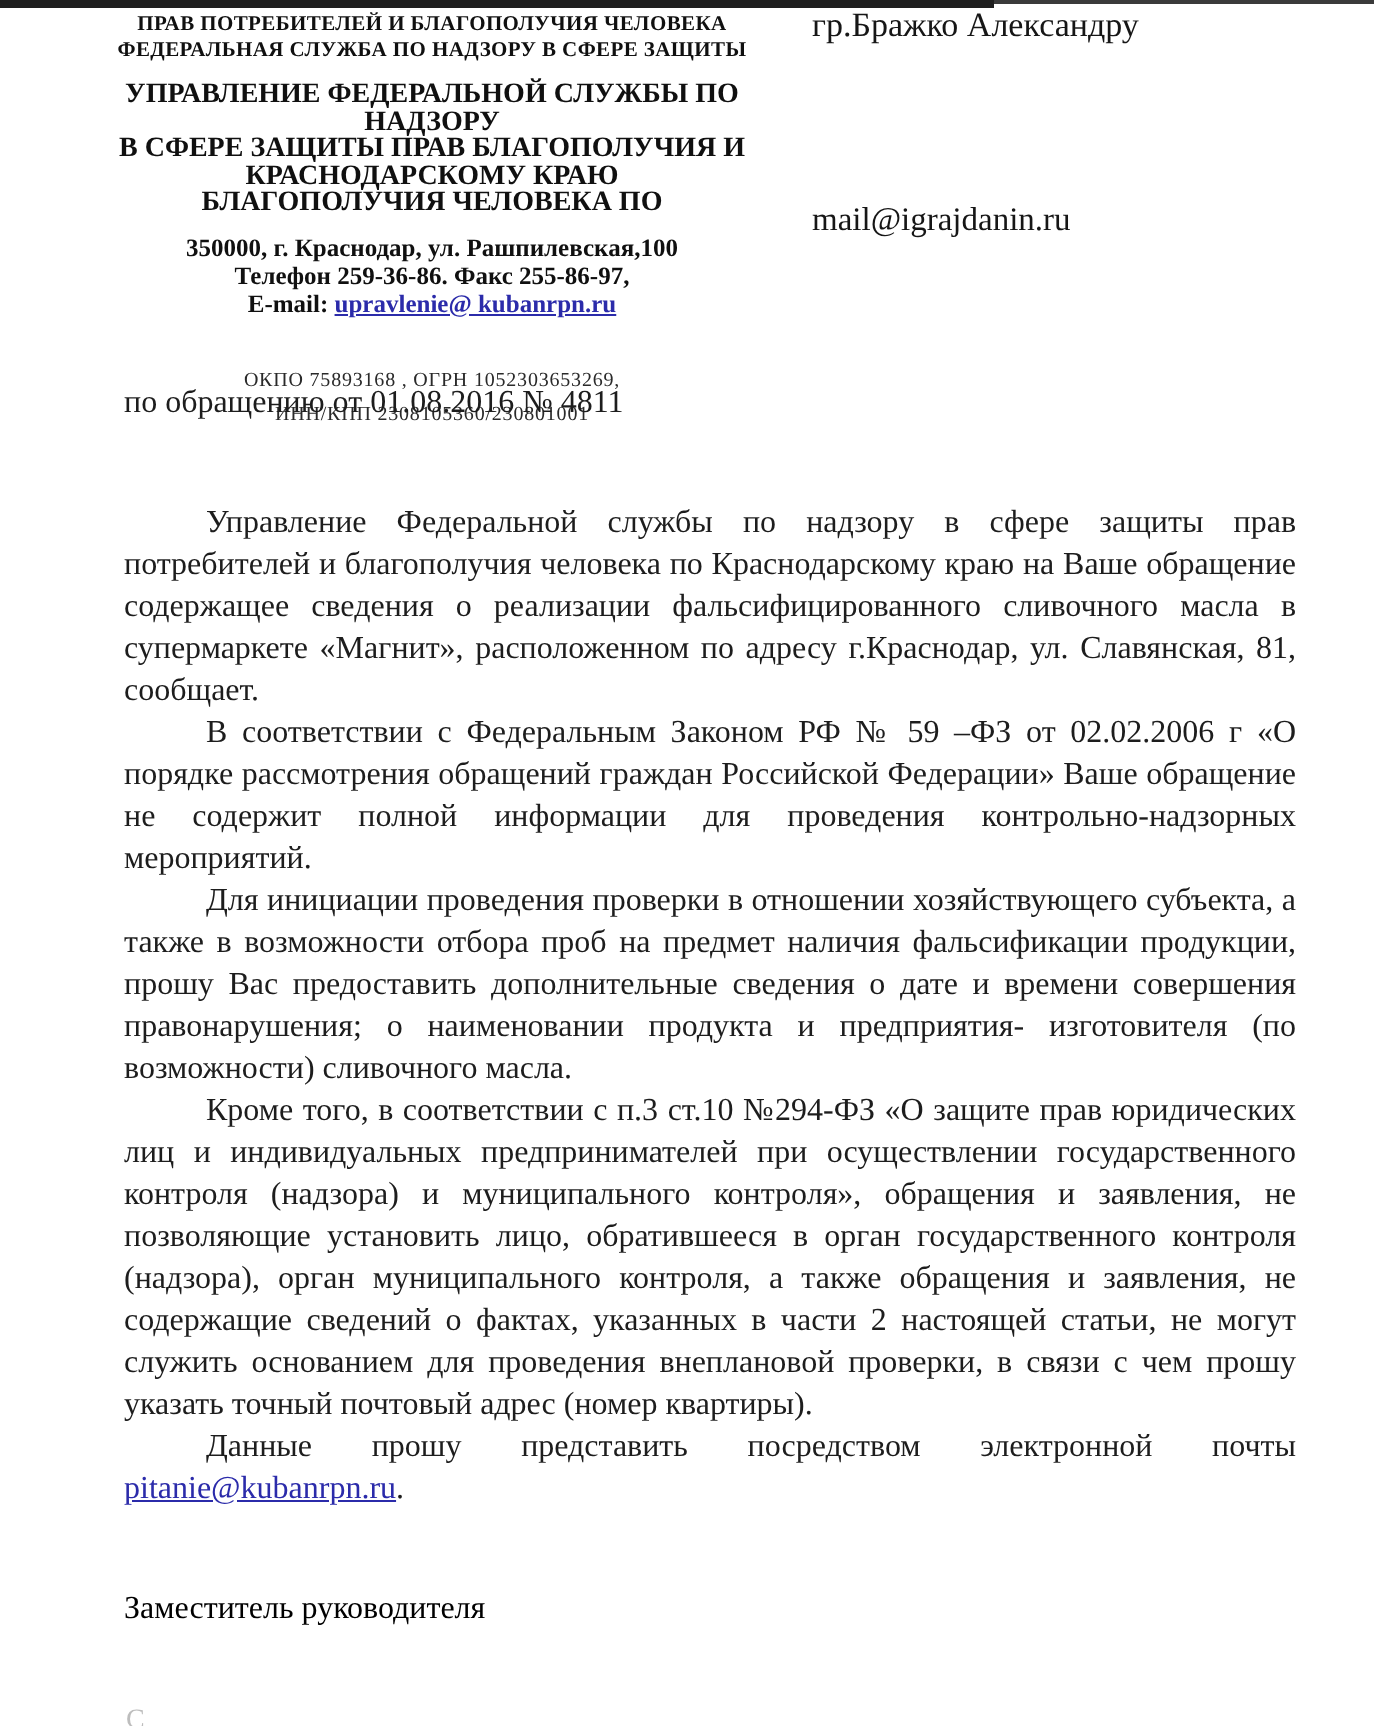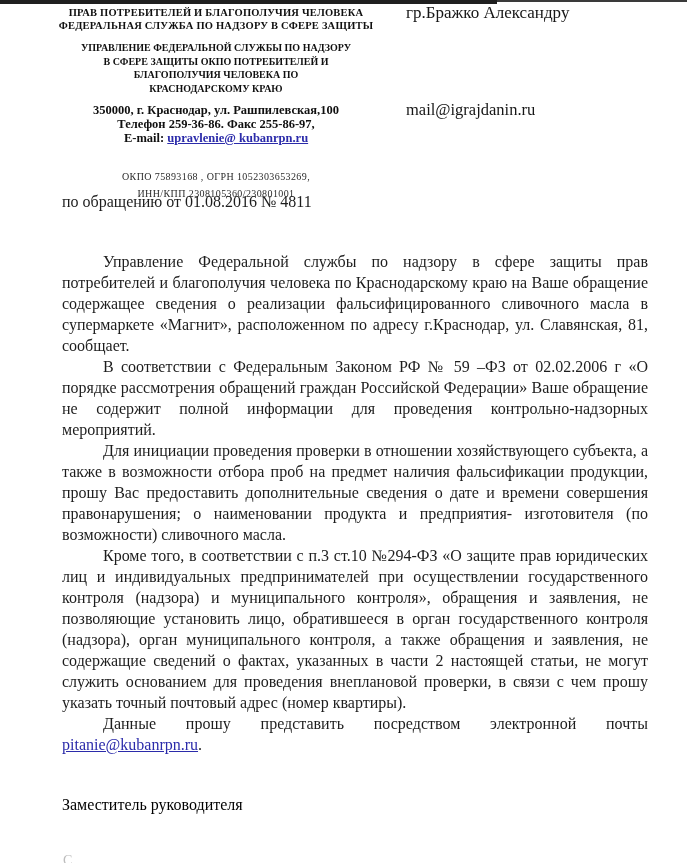--- a/index.html
+++ b/index.html
@@ -14,21 +14,21 @@
   
   .top-edge-thin{position:absolute;top:0;left:0;width:687px;height:2px;background:#3a3a3a;}
   .top-edge-thick{position:absolute;top:0;left:0;width:497px;height:4px;background:#1f1f1f;}
 
   
   .letterhead{
     position:absolute;left:30px;top:7px;width:372px;
     text-align:center;color:#101010;
   }
   .lh-agency{font-size:10.5px;font-weight:bold;line-height:12.5px;letter-spacing:.2px;}
-  .lh-dept{font-size:10px;font-weight:bold;line-height:13.5px;margin-top:9px;}
+  .lh-dept{font-size:14px;font-weight:bold;line-height:13.5px;margin-top:9px;}
   .lh-contact{font-size:12.5px;font-weight:bold;line-height:14px;}
   .lh-contact.first{margin-top:8px;}
   .lh-small{font-size:10px;font-weight:normal;line-height:17px;letter-spacing:.4px;color:#2a2a2a;}
   .lh-small.first{margin-top:23px;}
   a.doc-link{color:#2b2baa;text-decoration:underline;}
   .lh-contact a.doc-link{font-weight:bold;}
 
   
   .addressee-name{position:absolute;left:406px;top:3px;font-size:17px;color:#161616;}
   .addressee-email{position:absolute;left:406px;top:100px;font-size:16.5px;color:#161616;}
@@ -56,23 +56,23 @@
 
 <div class="page">
 
   <div class="top-edge-thin"></div>
   <div class="top-edge-thick"></div>
 
   <div class="letterhead">
     <div class="lh-agency">ПРАВ ПОТРЕБИТЕЛЕЙ И БЛАГОПОЛУЧИЯ ЧЕЛОВЕКА</div>
     <div class="lh-agency">ФЕДЕРАЛЬНАЯ СЛУЖБА ПО НАДЗОРУ В СФЕРЕ ЗАЩИТЫ</div>
     <div class="lh-dept">УПРАВЛЕНИЕ ФЕДЕРАЛЬНОЙ СЛУЖБЫ  ПО НАДЗОРУ</div>
-    <div class="lh-dept" style="margin-top:0">В СФЕРЕ  ЗАЩИТЫ ОКПО ПОТРЕБИТЕЛЕЙ И</div>
+    <div class="lh-dept" style="margin-top:0">В СФЕРЕ  ЗАЩИТЫ ПРАВ БЛАГОПОЛУЧИЯ И</div>
+    <div class="lh-dept" style="margin-top:0">КРАСНОДАРСКОМУ КРАЮ</div>
     <div class="lh-dept" style="margin-top:0">БЛАГОПОЛУЧИЯ ЧЕЛОВЕКА ПО</div>
-    <div class="lh-dept" style="margin-top:0">КРАСНОДАРСКОМУ КРАЮ</div>
     <div class="lh-contact first">350000, г. Краснодар, ул. Рашпилевская,100</div>
     <div class="lh-contact">Телефон 259-36-86. Факс 255-86-97,</div>
     <div class="lh-contact">
       <span>E-mail:</span>
       <a href="#" class="doc-link">upravlenie@ kubanrpn.ru</a>
     </div>
     <div class="lh-small first">ОКПО  75893168 , ОГРН  1052303653269,</div>
     <div class="lh-small">ИНН/КПП  2308105360/230801001</div>
   </div>
 

